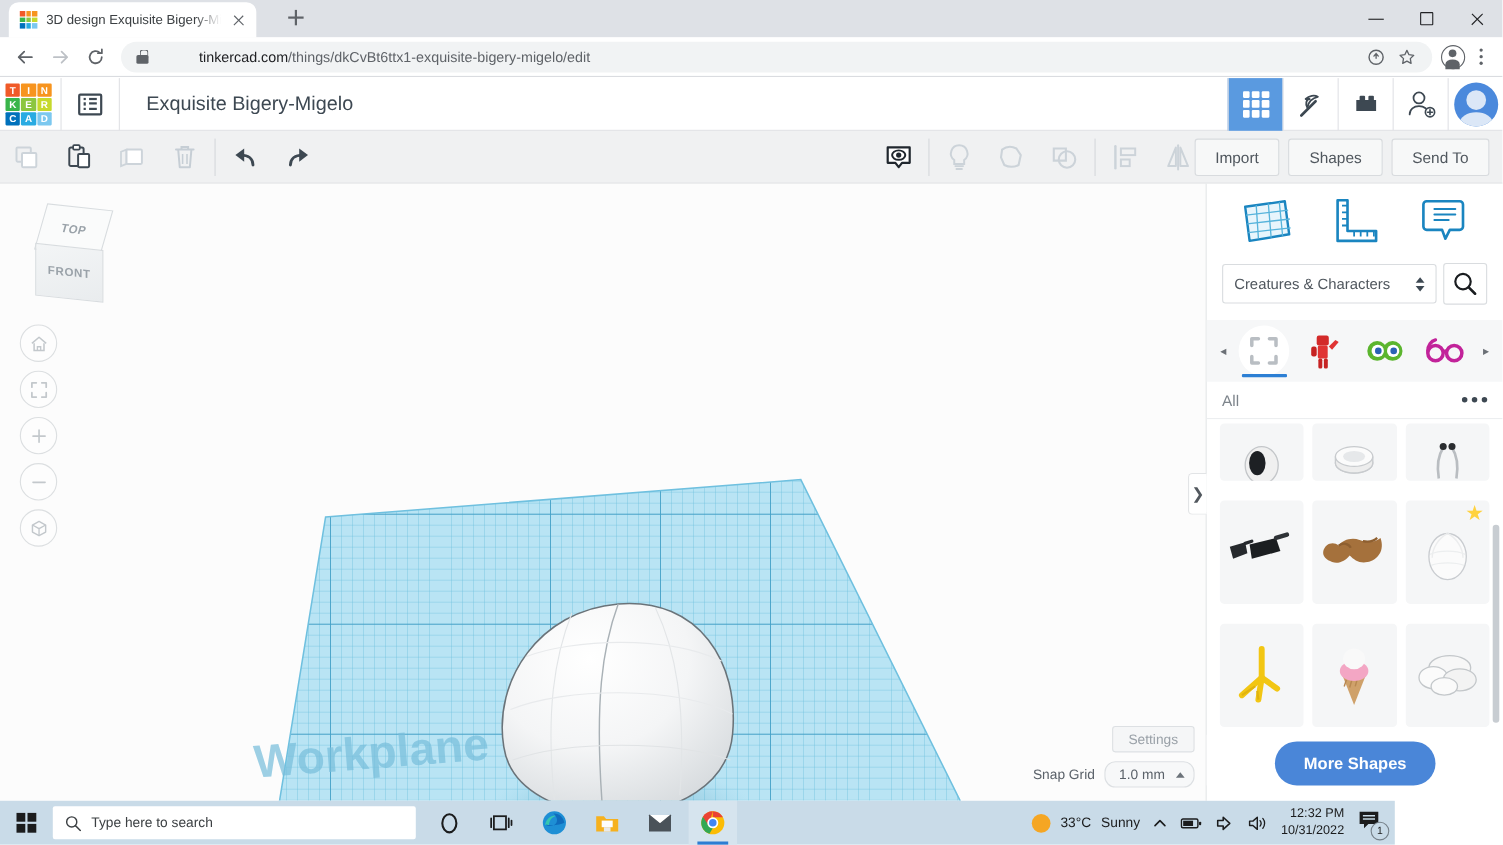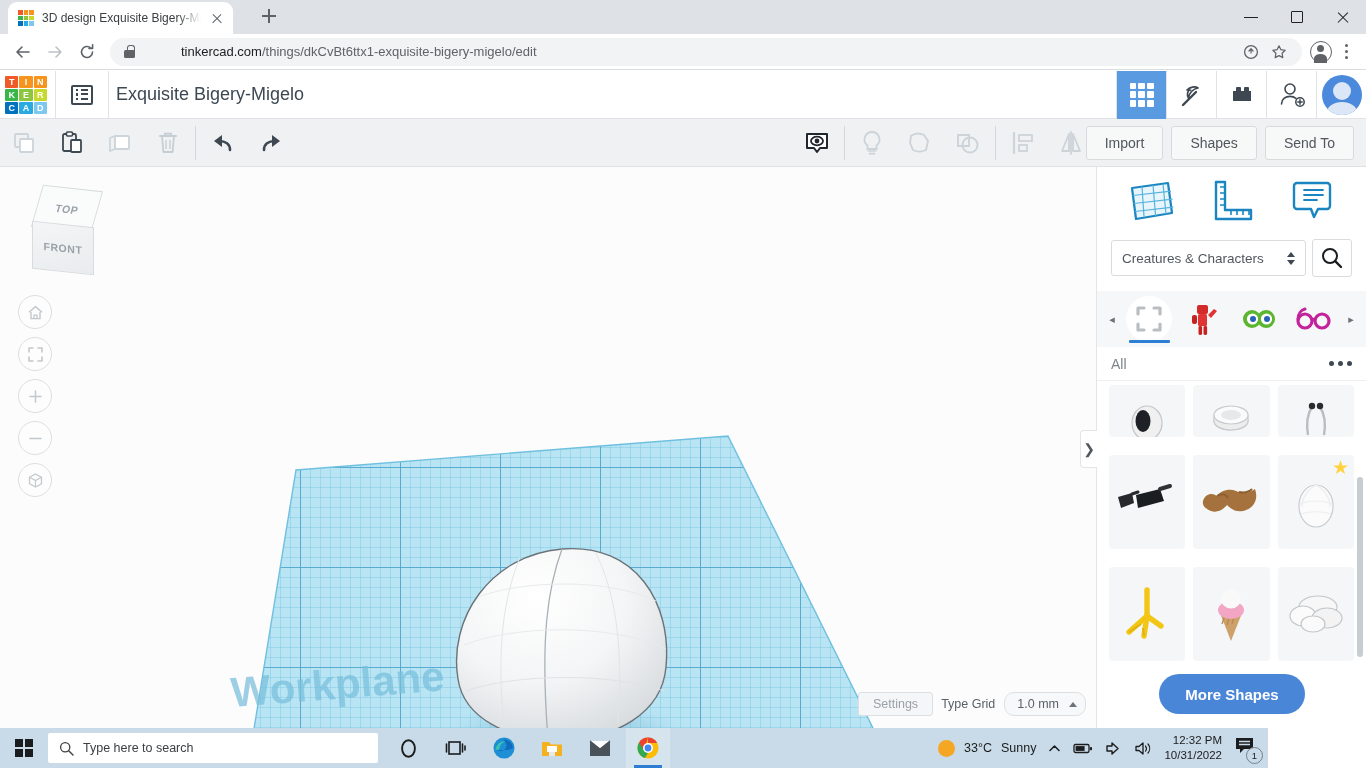--- a/index.html
+++ b/index.html
@@ -129,21 +129,21 @@
   }
   .list-icon {
     width: 22px; height: 20px; border: 2px solid #3d4852; border-radius: 2px;
     display: flex; flex-direction: column; justify-content: center; gap: 2.2px;
     padding: 0 3px;
   }
   .list-icon i { display: flex; align-items: center; gap: 2.5px; }
   .list-icon i::before { content: ''; width: 2.4px; height: 2.4px; background: #3d4852; }
   .list-icon i::after { content: ''; height: 2px; flex: 1; background: #3d4852; }
   .tc-title {
-    font-size: 18px; color: #3d4852; margin-left: 7px; font-weight: 400;
+    font-size: 18px; color: #3d4852; margin-left: 24px; font-weight: 400;
   }
   .hdr-right { margin-left: auto; display: flex; height: 48px; }
   .hdr-ico-btn {
     width: 50px; height: 48px; display: flex; align-items: center;
     justify-content: center; border-left: 1px solid #e0e2e5;
   }
   .hdr-ico-btn.active { background: #5a9ae0; }
   .grid9 {
     width: 24px; height: 24px; display: grid;
     grid-template-columns: repeat(3,1fr); grid-template-rows: repeat(3,1fr); gap: 2.4px;
@@ -211,21 +211,21 @@
     background: #fdfdfd; display: flex; align-items: center; justify-content: center;
     color: #c3c8cc;
   }
   .workplane-wrap {
     position: absolute; left: 0; top: 0; width: 1096px; height: 561px;
   }
 
   
   .canvas-bottom {
     position: absolute; right: 10px; bottom: 12px; display: flex;
-    flex-direction: row; align-items: flex-start; gap: 8px;
+    flex-direction: column; align-items: flex-end; gap: 8px;
   }
   .settings-btn {
     height: 24px; padding: 0 14px; background: #f5f6f7; border: 1px solid #dde0e3;
     border-radius: 3px; font-size: 12.5px; color: #9aa1a8;
     display: flex; align-items: center;
   }
   .snap-row { display: flex; align-items: center; gap: 9px; }
   .snap-label { font-size: 12.5px; color: #5a6169; }
   .snap-select {
     height: 24px; padding: 0 8px 0 12px; background: #f7f8f9; border: 1px solid #dde0e3;
@@ -668,21 +668,21 @@
         <svg width="17" height="17" viewBox="0 0 17 17">
           <path d="M8.5 2L14.5 5.3v6.4L8.5 15 2.5 11.7V5.3z" stroke="#c3c8cc" stroke-width="1.3" fill="none" stroke-linejoin="round"></path>
           <path d="M2.5 5.3l6 3.3 6-3.3M8.5 8.6V15" stroke="#c3c8cc" stroke-width="1.2" fill="none"></path>
         </svg>
       </div>
     </div>
 
     <div class="canvas-bottom">
       <div class="settings-btn">Settings</div>
       <div class="snap-row">
-        <span class="snap-label">Type Grid</span>
+        <span class="snap-label">Snap Grid</span>
         <div class="snap-select">
           <span>1.0 mm</span>
           <span class="caret-up"></span>
         </div>
       </div>
     </div>
   </div>
 
   <div class="panel-collapse">❯</div>
 

